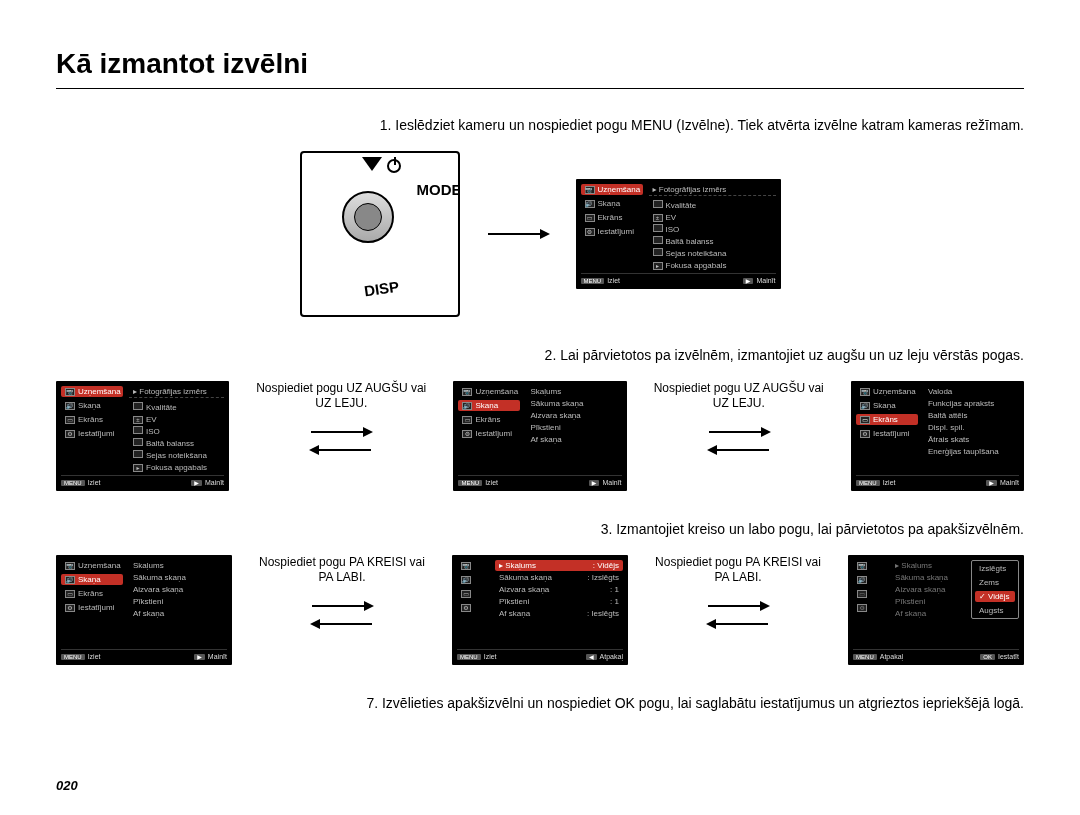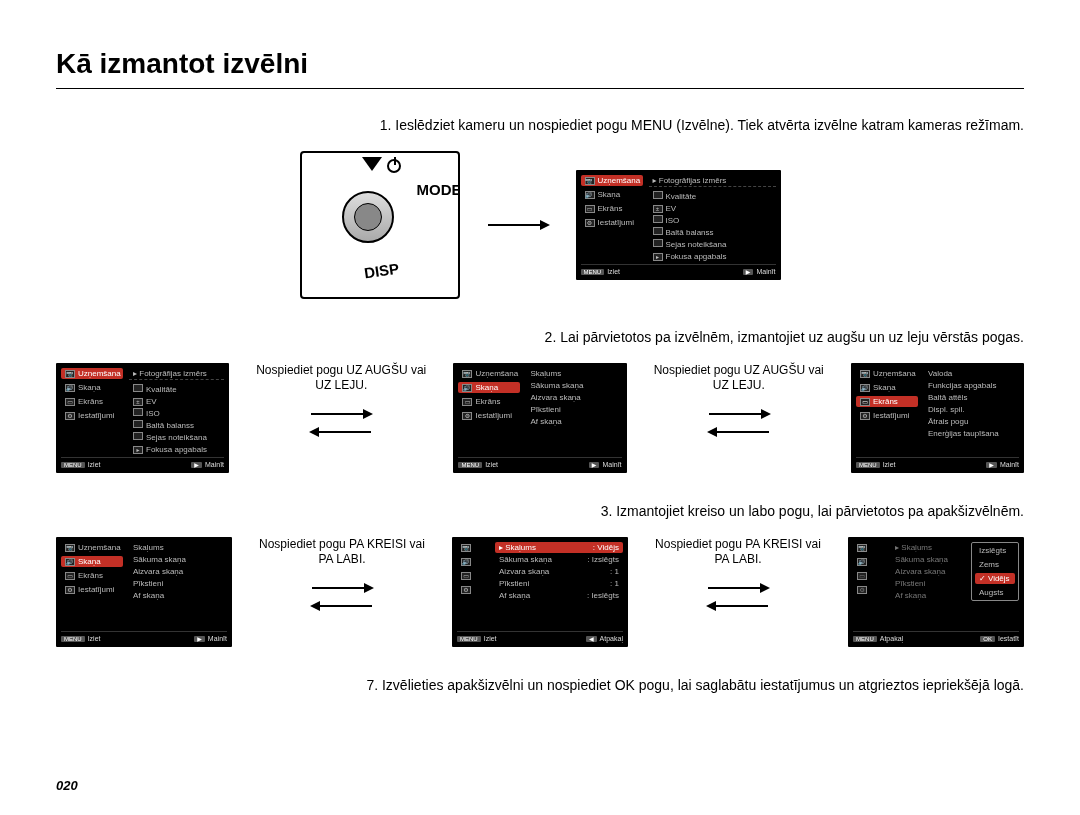--- a/index.html
+++ b/index.html
@@ -17,21 +17,21 @@
     font-weight: bold;
     border-bottom: 1.5px solid #000;
     padding-bottom: 8px;
     margin-bottom: 28px;
   }
   .step { font-size: 14px; margin: 6px 0 18px 30px; text-align: right; }
   .row { display:flex; align-items:center; justify-content:center; gap:28px; margin-bottom:30px; }
   .row-3 { display:flex; align-items:flex-start; justify-content:center; gap:18px; margin-bottom:30px; }
 
   
-  .camera-diagram { width:160px; height:148px; border:2px solid #000; border-radius:4px; background:#fff; position:relative; overflow:hidden; }
+  .camera-diagram { width:160px; height:166px; border:2px solid #000; border-radius:4px; background:#fff; position:relative; overflow:hidden; }
   .shutter-btn { position:absolute; top:38px; left:40px; width:52px; height:52px; border:2px solid #000; border-radius:50%; background:linear-gradient(#ddd,#aaa); }
   .shutter-btn::after{content:"";position:absolute;top:10px;left:10px;right:10px;bottom:10px;border:1px solid #000;border-radius:50%;background:#888;}
   .mode-label{position:absolute;top:28px;right:-4px;font-weight:bold;font-size:15px;}
   .disp-label{position:absolute;bottom:18px;left:62px;font-weight:bold;font-size:15px;transform:rotate(-8deg);}
   .tri-down{position:absolute;top:4px;left:60px;width:0;height:0;border-left:10px solid transparent;border-right:10px solid transparent;border-top:14px solid #000;}
   .power-icon{position:absolute;top:6px;left:85px;width:14px;height:14px;border:2px solid #000;border-radius:50%;}
   .power-icon::after{content:"";position:absolute;top:-4px;left:5px;width:2px;height:8px;background:#000;}
 
   
   .arrow-col { display:flex; flex-direction:column; align-items:center; gap:16px; }
@@ -173,24 +173,24 @@
   <div class="screen">
     <div class="screen-body">
       <div class="col-left">
         <div class="line nosel"><span class="ico">📷</span><span>Uzņemšana</span></div>
         <div class="line nosel"><span class="ico">🔊</span><span>Skaņa</span></div>
         <div class="line sel"><span class="ico">▭</span><span>Ekrāns</span></div>
         <div class="line nosel"><span class="ico">⚙</span><span>Iestatījumi</span></div>
       </div>
       <div class="col-right">
         <div class="line nosel"><span>Valoda</span></div>
-        <div class="line nosel"><span>Funkcijas apgabals</span></div>
+        <div class="line nosel"><span>Funkcijas apraksts</span></div>
         <div class="line nosel"><span>Baltā attēls</span></div>
         <div class="line nosel"><span>Displ. spil.</span></div>
-        <div class="line nosel"><span>Ātrais pogu</span></div>
+        <div class="line nosel"><span>Ātrais skats</span></div>
         <div class="line nosel"><span>Enerģijas taupīšana</span></div>
       </div>
     </div>
     <div class="footer">
       <span><span class="foot-btn">MENU</span><span>Iziet</span></span>
       <span><span class="foot-btn">▶</span><span>Mainīt</span></span>
     </div>
   </div>
 </div>
 

